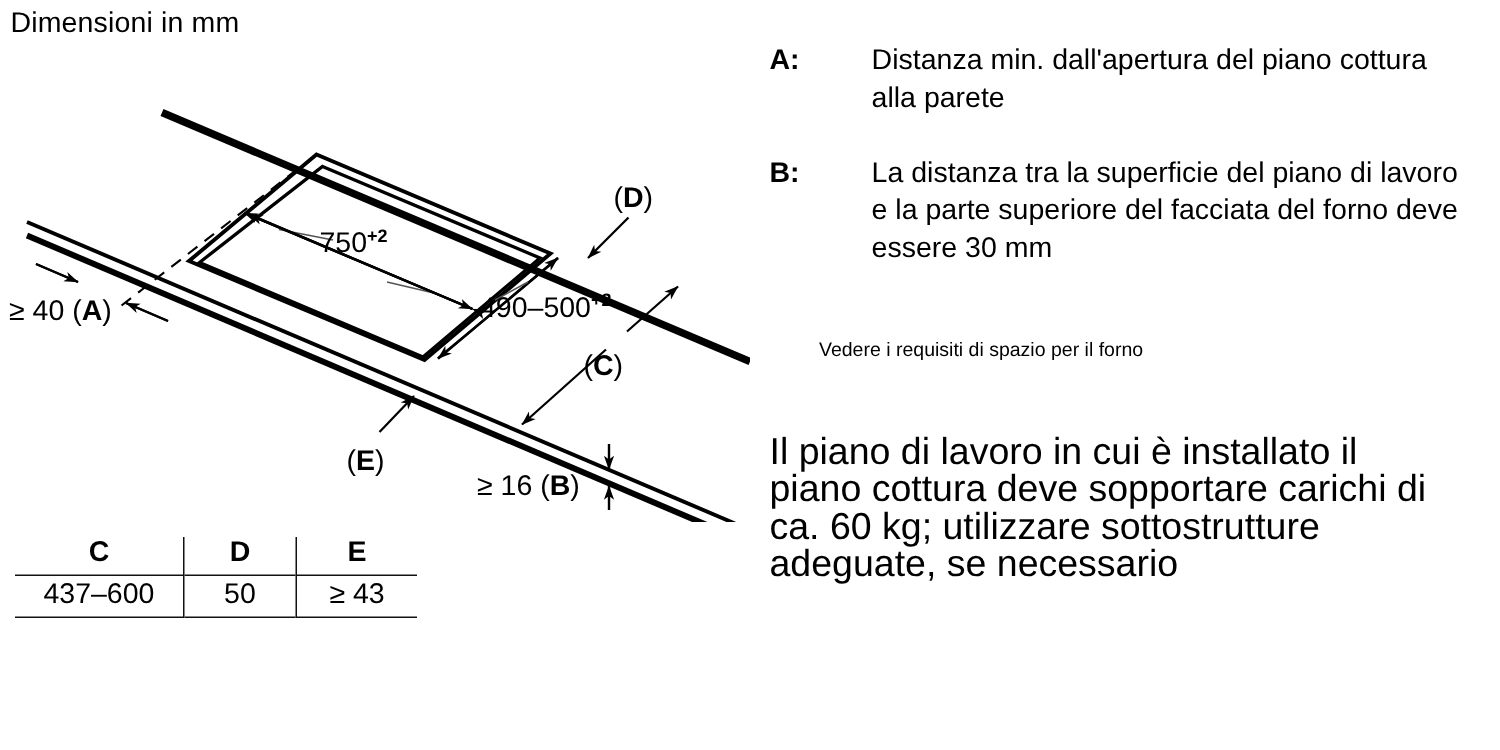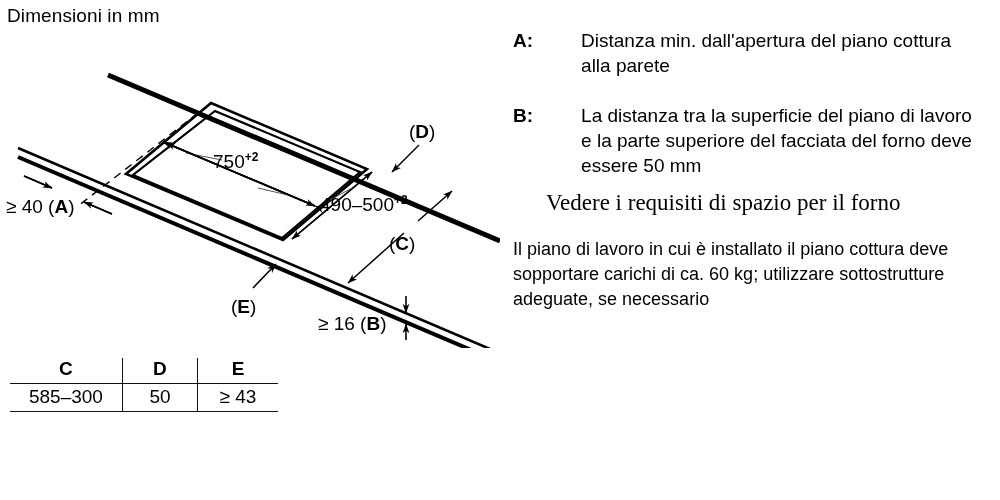--- a/index.html
+++ b/index.html
@@ -104,30 +104,29 @@
     white-space: nowrap;
   }
   .note-body {
     font-size: 19px;
     line-height: 25px;
     margin-left: 41px;
   }
   .note-a { margin-top: 0px; }
   .note-b { margin-top: 25px; }
   .note-plain-1 {
-    margin-top: 12px;
+    margin-top: 42px;
     margin-left: 33px;
-    font-size: 23px;
-    line-height: 25px;
-    font-family: Liberation Serif, serif;
+    font-size: 13px;
+    line-height: 25px;
   }
   .note-plain-2 {
-    margin-top: 22px;
+    margin-top: 44px;
     margin-left: 0px;
-    font-size: 18px;
+    font-size: 25px;
     line-height: 25px;
     width: 455px;
   }
 </style>
 </head>
 <body>
 
 <div id="page">
 
   <div class="title">Dimensioni in mm</div>
@@ -233,37 +232,37 @@
   <table class="spec-table">
     <thead>
       <tr>
         <th class="col-c">C</th>
         <th class="col-d">D</th>
         <th class="col-e">E</th>
       </tr>
     </thead>
     <tbody>
       <tr>
-        <td>585–300</td>
+        <td>437–600</td>
         <td>50</td>
         <td>≥ 43</td>
       </tr>
     </tbody>
   </table>
 
   <div class="notes">
 
     <div class="note-row note-a">
       <div class="note-key">A:</div>
       <div class="note-body">Distanza min. dall'apertura del piano cottura alla parete</div>
     </div>
 
     <div class="note-row note-b">
       <div class="note-key">B:</div>
-      <div class="note-body">La distanza tra la superficie del piano di lavoro e la parte superiore del facciata del forno deve essere 50 mm</div>
+      <div class="note-body">La distanza tra la superficie del piano di lavoro e la parte superiore del facciata del forno deve essere 30 mm</div>
     </div>
 
     <div class="note-plain-1">Vedere i requisiti di spazio per il forno</div>
 
     <div class="note-plain-2">Il piano di lavoro in cui è installato il piano cottura deve sopportare carichi di ca. 60 kg; utilizzare sottostrutture adeguate, se necessario</div>
   </div>
 
 </div>
 
 </body></html>

